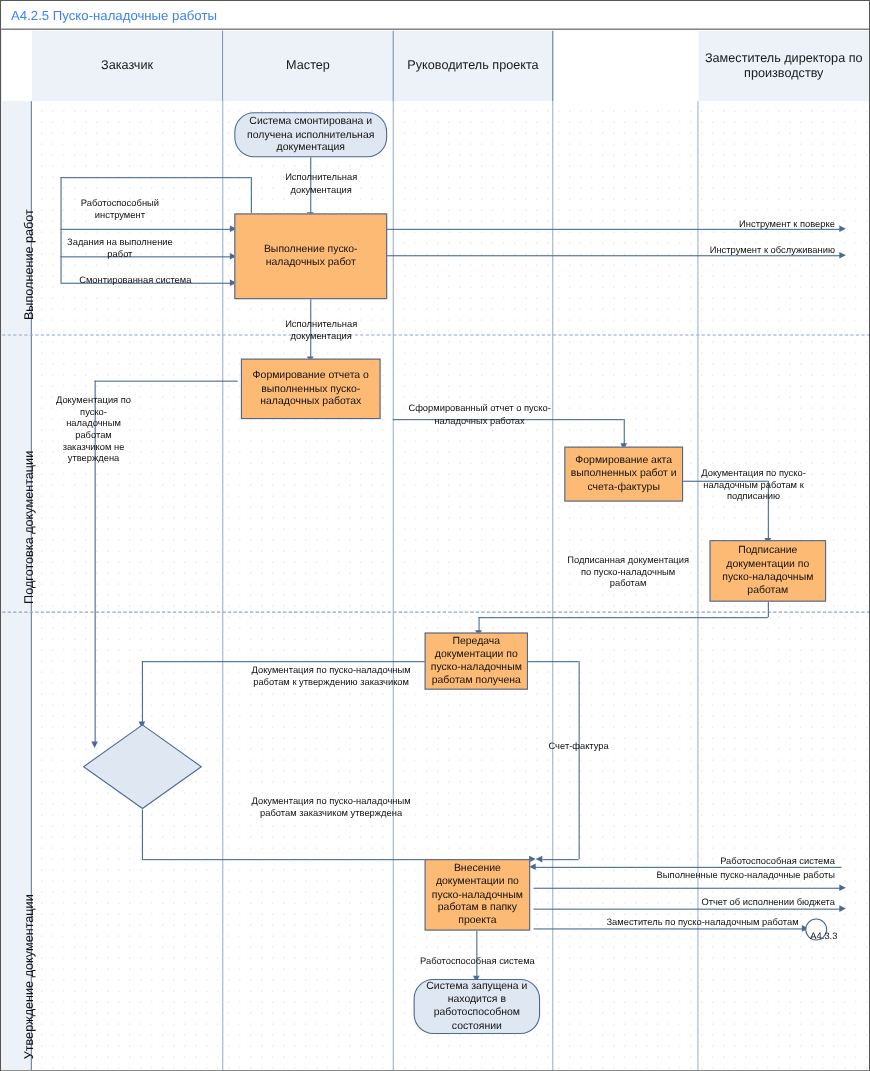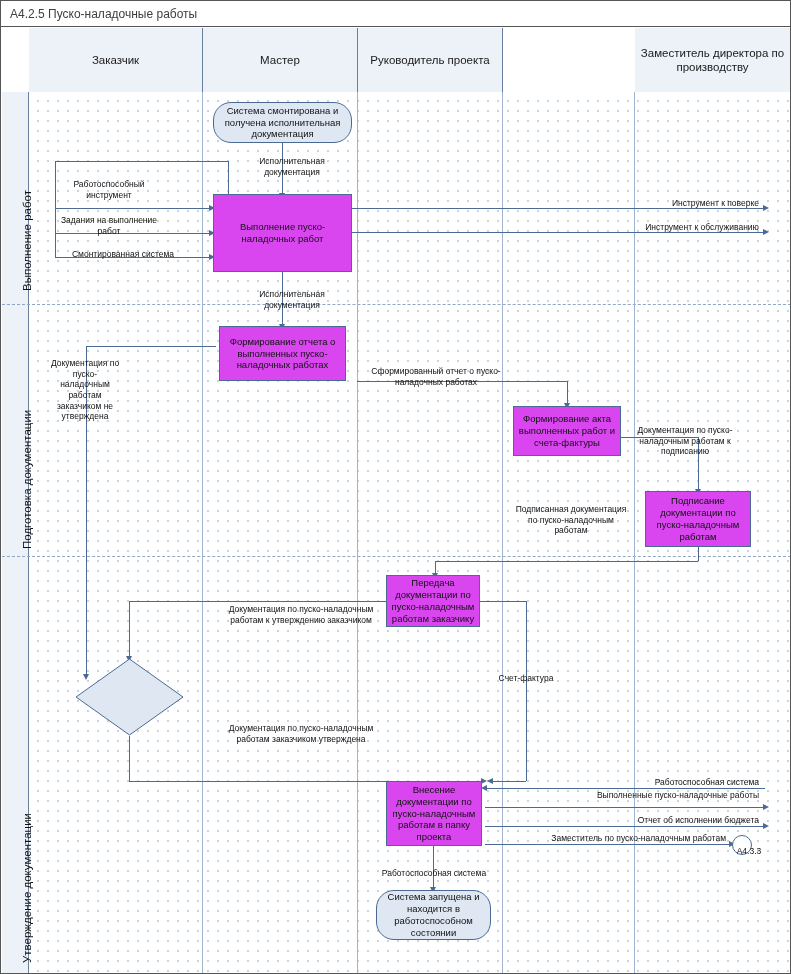--- a/index.html
+++ b/index.html
@@ -1,21 +1,21 @@
 <!DOCTYPE html>
 <html><head>
 <meta charset="utf-8">
 <style>
   html,body{margin:0;padding:0;background:#ffffff;}
   body{font-family:"Liberation Sans",sans-serif;}
   #page{position:relative;width:791px;height:974px;overflow:hidden;background:#fff;border:1px solid #555;box-sizing:border-box;}
 
   
   #titlebar{position:absolute;left:0;top:0;width:789px;height:26px;border-bottom:1px solid #555;box-sizing:border-box;background:#fff;}
-  #titlebar .txt{position:absolute;left:9px;top:6px;font-size:12px;color:#404040;}
+  #titlebar .txt{position:absolute;left:9px;top:6px;font-size:12px;color:#3b82f6;}
 
   
   .colhead{position:absolute;top:27px;height:64px;box-sizing:border-box;border-right:1px solid #6a7f9e;background:#edf2f8;
            display:flex;align-items:center;justify-content:center;text-align:center;font-size:11.5px;color:#1a1a1a;line-height:1.25;}
   .collane{position:absolute;top:91px;height:881px;box-sizing:border-box;border-right:1px solid #9fb4cf;background:transparent;}
 
   
   .railhead{position:absolute;left:1px;width:27px;box-sizing:border-box;border-right:1px solid #6a7f9e;background:#edf2f8;}
   .railtxt{position:absolute;transform-origin:0 0;font-size:11.5px;color:#111;white-space:nowrap;}
 
@@ -23,21 +23,21 @@
   #grid{position:absolute;left:28px;top:91px;width:762px;height:881px;
         background-image:radial-gradient(#c9d4e3 0.8px, transparent 0.9px);
         background-size:10px 10px;background-position:4px 4px;}
 
   
   .phsep{position:absolute;left:1px;width:789px;border-top:1px dashed #8fa6c4;}
 
   
   .node{position:absolute;box-sizing:border-box;display:flex;align-items:center;justify-content:center;text-align:center;
         font-size:9.5px;color:#111;line-height:1.25;padding:2px 4px;}
-  .proc{background:#d946ef;border:1px solid #4a6a94;}
+  .proc{background:#fdba74;border:1px solid #4a6a94;}
   .term{background:#dfe7f2;border:1px solid #4a6a94;border-radius:18px;}
   .offpg{position:absolute;width:18px;height:18px;border-radius:50%;border:1px solid #4a6a94;background:#fff;}
 
   
   .ln{position:absolute;background:#4a6a94;}
   .lnh{height:1px;}
   .lnv{width:1px;}
   .arw{position:absolute;width:0;height:0;}
   .arw-r{border-top:3.5px solid transparent;border-bottom:3.5px solid transparent;border-left:6px solid #4a6a94;}
   .arw-l{border-top:3.5px solid transparent;border-bottom:3.5px solid transparent;border-right:6px solid #4a6a94;}
@@ -163,21 +163,21 @@
 
   <div class="proc node" style="left:512px;top:405px;width:108px;height:50px;">
     <span>Формирование акта выполненных работ и счета-фактуры</span>
   </div>
 
   <div class="proc node" style="left:644px;top:490px;width:106px;height:56px;">
     <span>Подписание документации по пуско-наладочным работам</span>
   </div>
 
   <div class="proc node" style="left:385px;top:574px;width:94px;height:52px;">
-    <span>Передача документации по пуско-наладочным работам заказчику</span>
+    <span>Передача документации по пуско-наладочным работам получена</span>
   </div>
 
   <svg style="position:absolute;left:74px;top:657px;width:109px;height:78px;">
     <polygon points="54.5,1 108,39 54.5,77 1,39" fill="#dfe7f2" stroke="#4a6a94" stroke-width="1"></polygon>
   </svg>
 
   <div class="proc node" style="left:385px;top:780px;width:96px;height:65px;">
     <span>Внесение документации по пуско-наладочным работам в папку проекта</span>
   </div>
 

